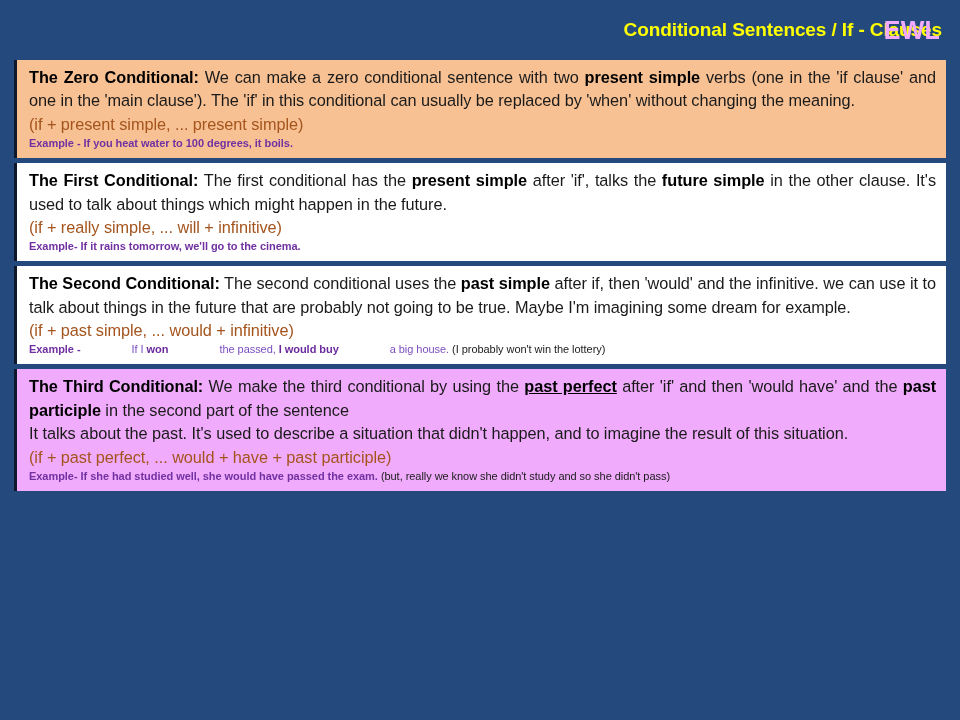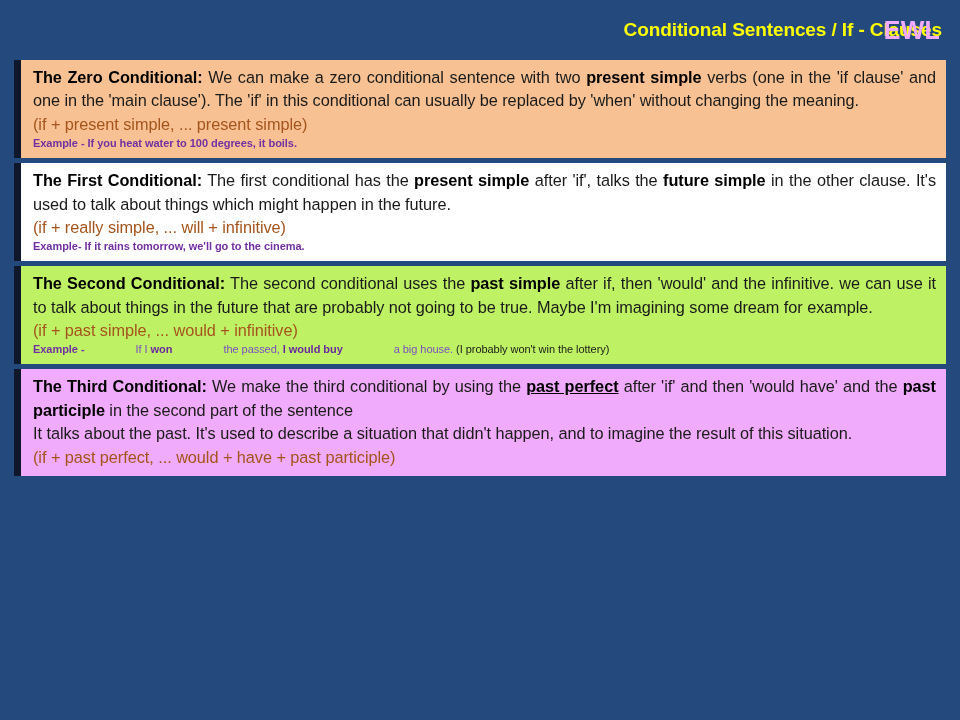--- a/index.html
+++ b/index.html
@@ -49,27 +49,27 @@
     letter-spacing: 0.2px;
   }
 
   
   .cards {
     display: flex;
     flex-direction: column;
     gap: 5px;
   }
   .card {
-    border-left: 7px solid #0f172a;
+    border-left: 3px solid #0f172a;
     box-sizing: border-box;
     padding: 6px 10px 7px 12px;
   }
   .card-orange { background: #f7c193; }
   .card-white  { background: #ffffff; }
-  .card-green  { background: #bef264; }
+  .card-green  { background: #ffffff; }
   .card-blue   { background: #f0abfc; }
 
   .line {
     font-size: 16.3px;
     line-height: 1.44;
     color: #1a1a1a;
     text-align: justify;
     text-justify: inter-word;
     letter-spacing: -0.05px;
   }
@@ -124,16 +124,17 @@
     <div class="card card-green">
       <div class="line"><span class="lead">The Second Conditional:</span><span> The second conditional uses the </span><span class="b">past simple</span><span> after if, then 'would' and the infinitive. we can use it to talk about things in the future that are probably not going to be true. Maybe I'm imagining some dream for example.</span></div>
       <div class="formula">(if + past simple, ... would + infinitive)</div>
       <div class="example"><span>Example - </span><span class="ex-light">If I </span><span class="ex-strong">won</span><span class="ex-light"> the passed, </span><span class="ex-strong">I would buy</span><span class="ex-light"> a big house. </span><span class="plain-note">(I probably won't win the lottery)</span></div>
     </div>
 
     <div class="card card-blue">
       <div class="line"><span class="lead">The Third Conditional:</span><span> We make the third conditional by using the </span><span class="bu">past perfect</span><span> after 'if' and then 'would have' and the </span><span class="b">past participle</span><span> in the second part of the sentence</span></div>
       <div class="line nojust">It talks about the past. It's used to describe a situation that didn't happen, and to imagine the result of this situation.</div>
       <div class="formula">(if + past perfect, ... would + have + past participle)</div>
+      <div class="example"><span>Example- </span><span>If she had studied well, she would have passed the exam. </span><span class="plain-note">(but, really we know she didn't study and so she didn't pass)</span></div>
     </div>
 
   </div>
 </div>
 
 </body></html>

